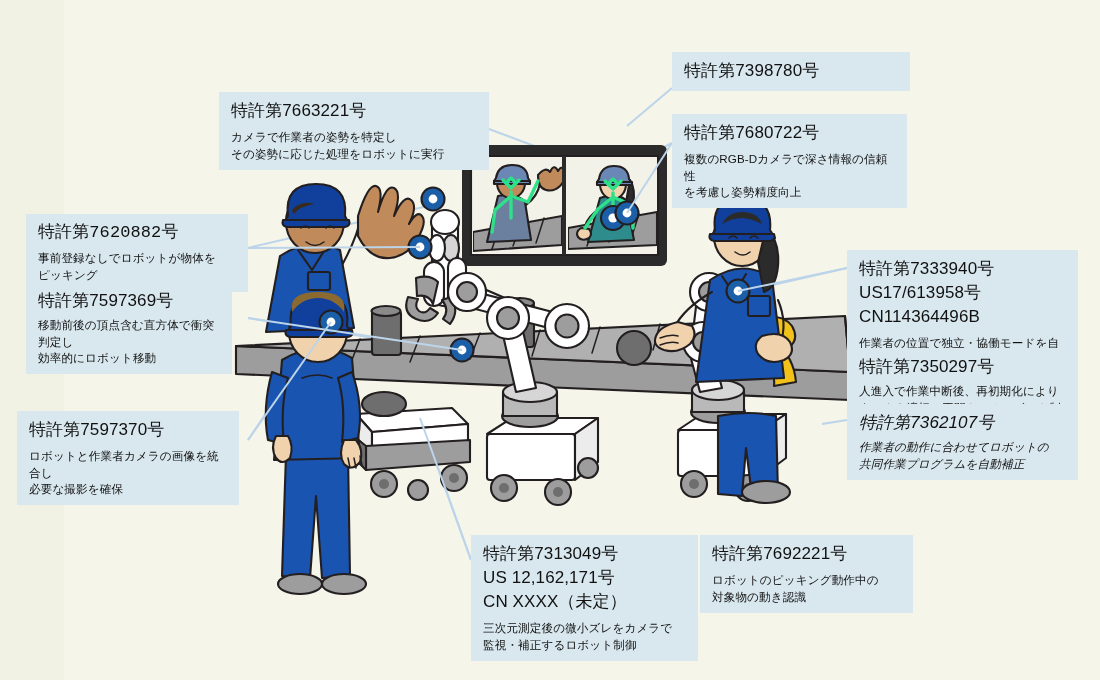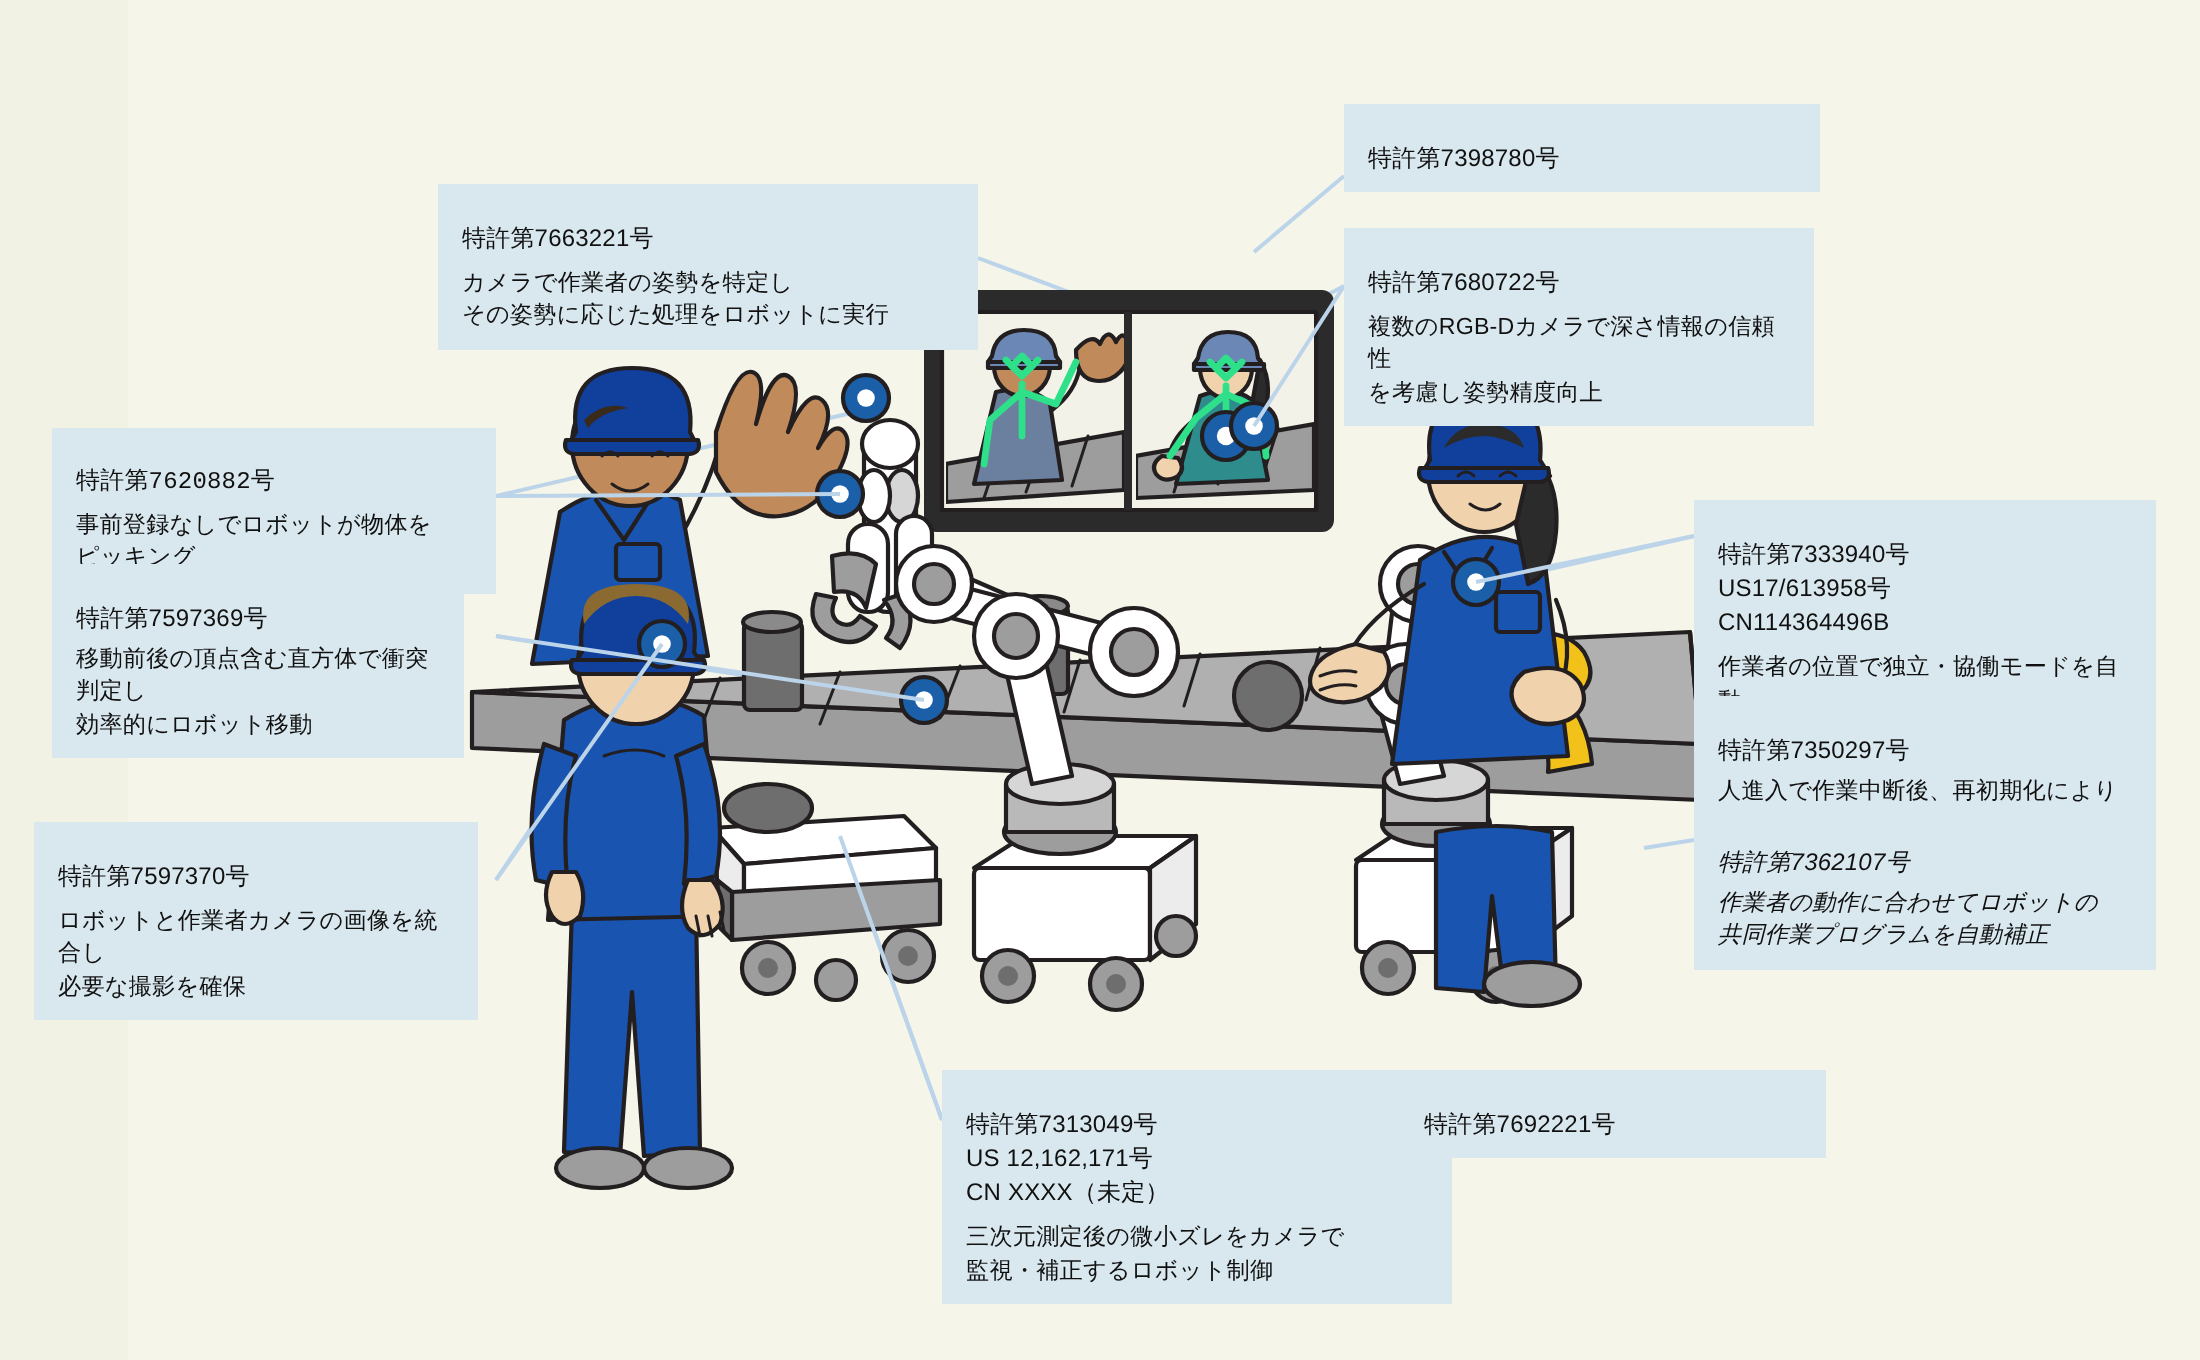--- a/index.html
+++ b/index.html
@@ -17,39 +17,39 @@
   .callout{
     position:absolute;
     background:#d9e8ef;
     color:#111;
     box-sizing:border-box;
     padding:7px 10px 8px 12px;
     line-height:1.42;
     font-size:11.6px;
     letter-spacing:.1px;
   }
-  .callout .pno{display:block;font-size:12px;white-space:pre-line;margin-top:12px;}
+  .callout .pno{display:block;font-size:17px;white-space:pre-line;}
   .callout .body{display:block;margin-top:6px;font-size:11.6px;white-space:pre-line;}
   .callout.tight .body{margin-top:4px;}
 
   
   #c-7620882{left:26px;top:214px;width:222px;font-family:Liberation Mono, monospace;}
   #c-7597369{left:26px;top:282px;width:206px;}
   #c-7597370{left:17px;top:411px;width:222px;}
   
   #c-7663221{left:219px;top:92px;width:270px;}
   
   #c-7398780{left:672px;top:52px;width:238px;}
   #c-7680722{left:672px;top:114px;width:235px;}
   
   #c-7333940{left:847px;top:250px;width:231px;}
   #c-7350297{left:847px;top:348px;width:231px;}
   #c-7362107{left:847px;top:404px;width:231px;font-style:italic;}
   
-  #c-7313049{left:471px;top:535px;width:255px;}
+  #c-7313049{left:471px;top:535px;width:227px;}
   #c-7692221{left:700px;top:535px;width:213px;}
 </style>
 </head>
 <body style="background: rgb(245, 245, 233);">
 
 <div id="stage">
   <div id="bgsplit"></div>
 
   <svg id="artboard" viewBox="0 0 1100 680">
     <defs>
@@ -390,14 +390,16 @@
   <div class="callout" id="c-7313049">
     <span class="pno">特許第7313049号
 US 12,162,171号
 CN XXXX（未定）</span>
     <span class="body">三次元測定後の微小ズレをカメラで
 監視・補正するロボット制御</span>
   </div>
 
   <div class="callout" id="c-7692221">
     <span class="pno">特許第7692221号</span>
+    <span class="body">ロボットのピッキング動作中の
+対象物の動き認識</span>
   </div>
 </div>
 
 </body></html>

